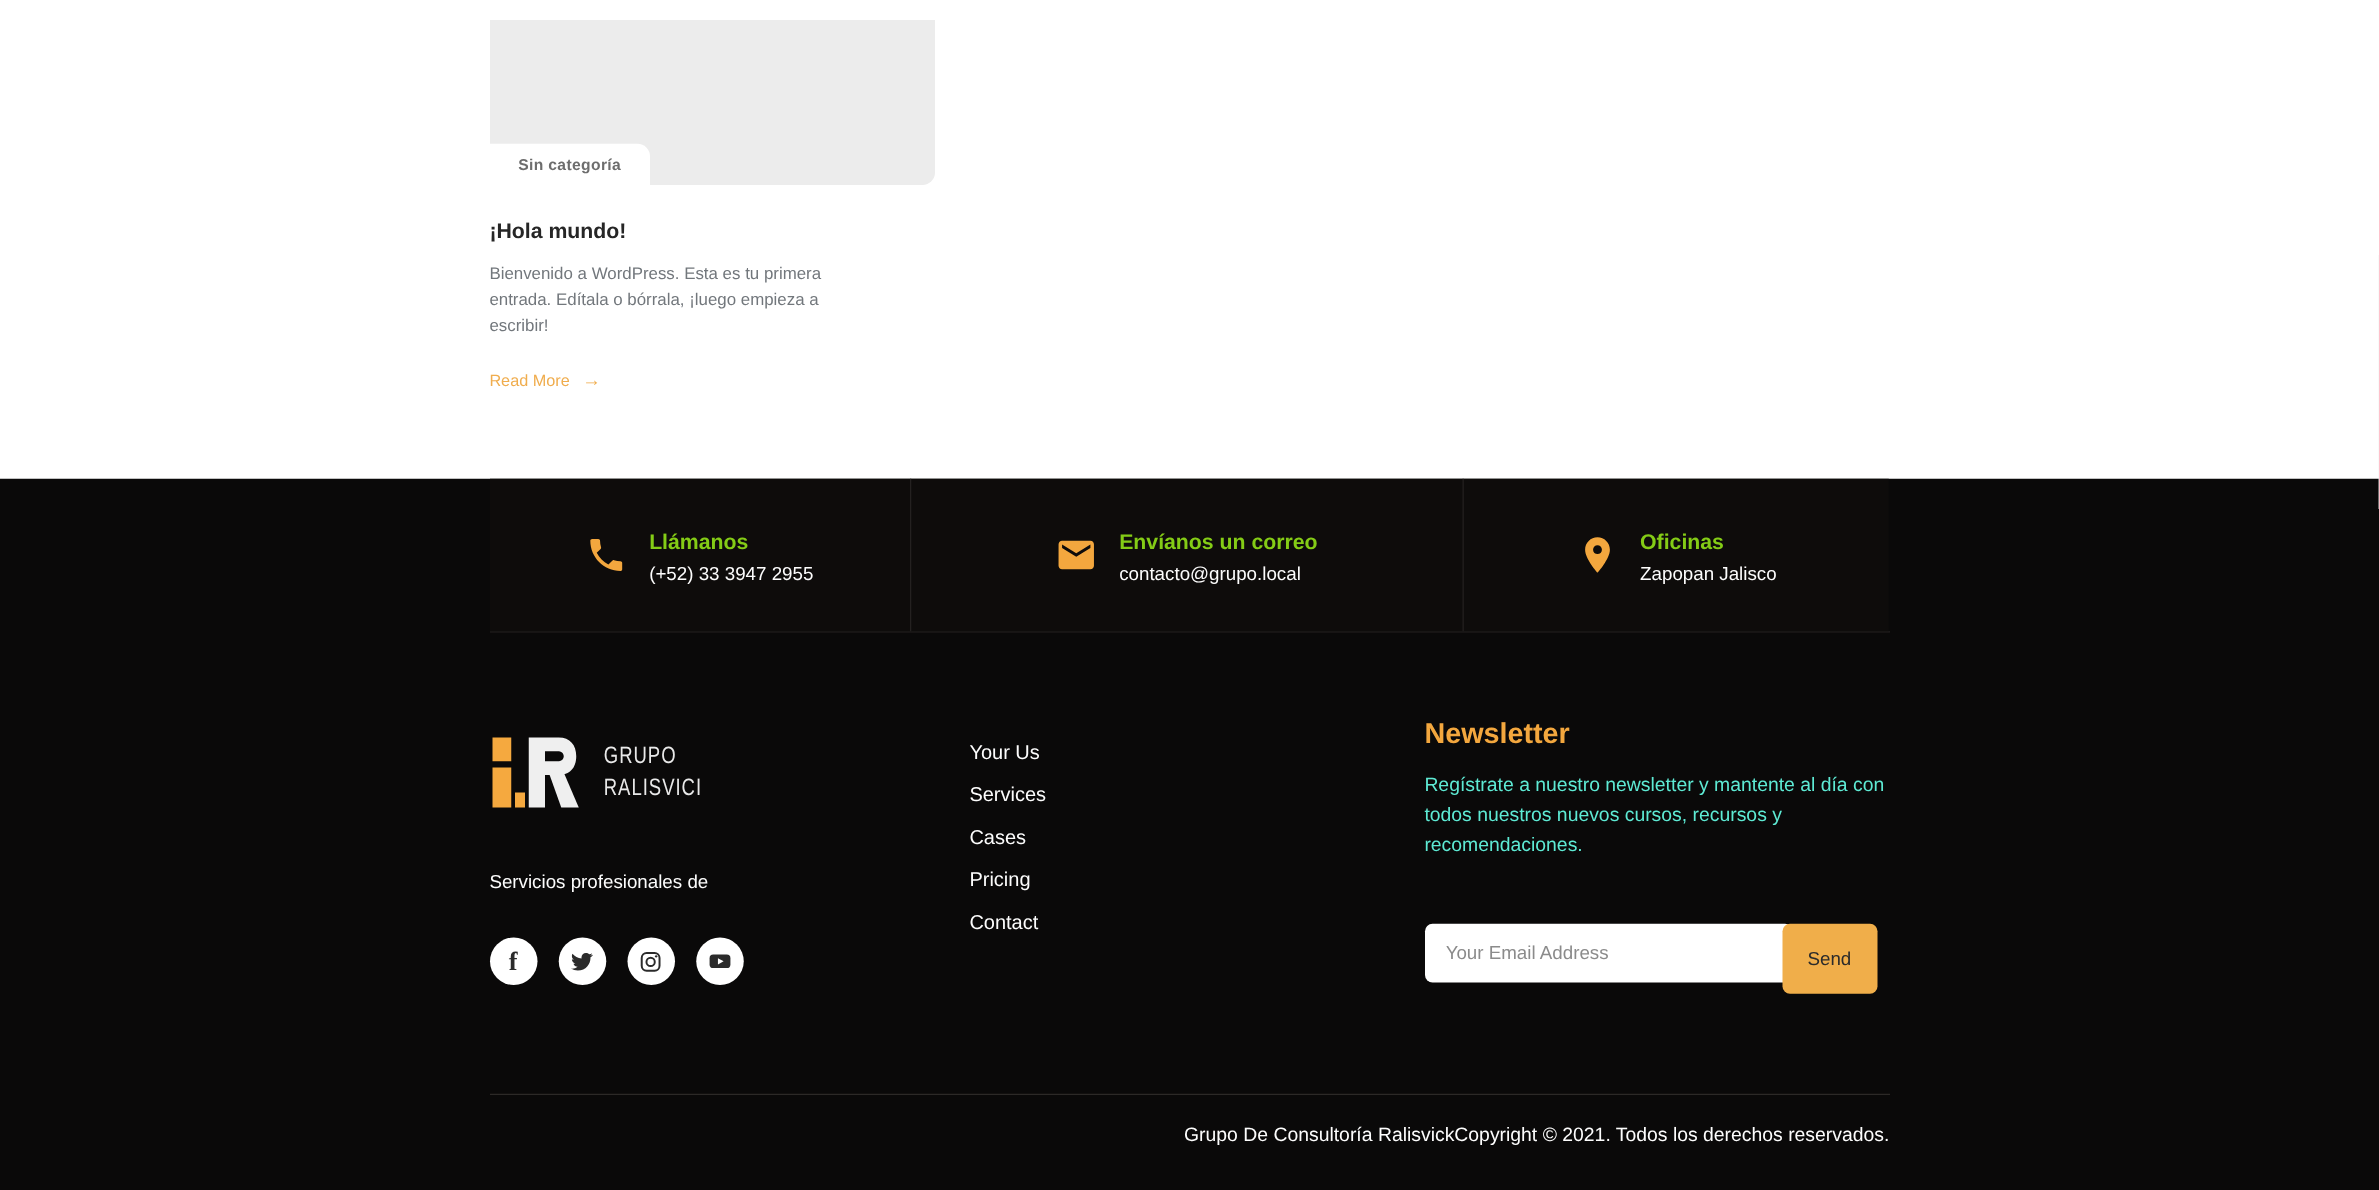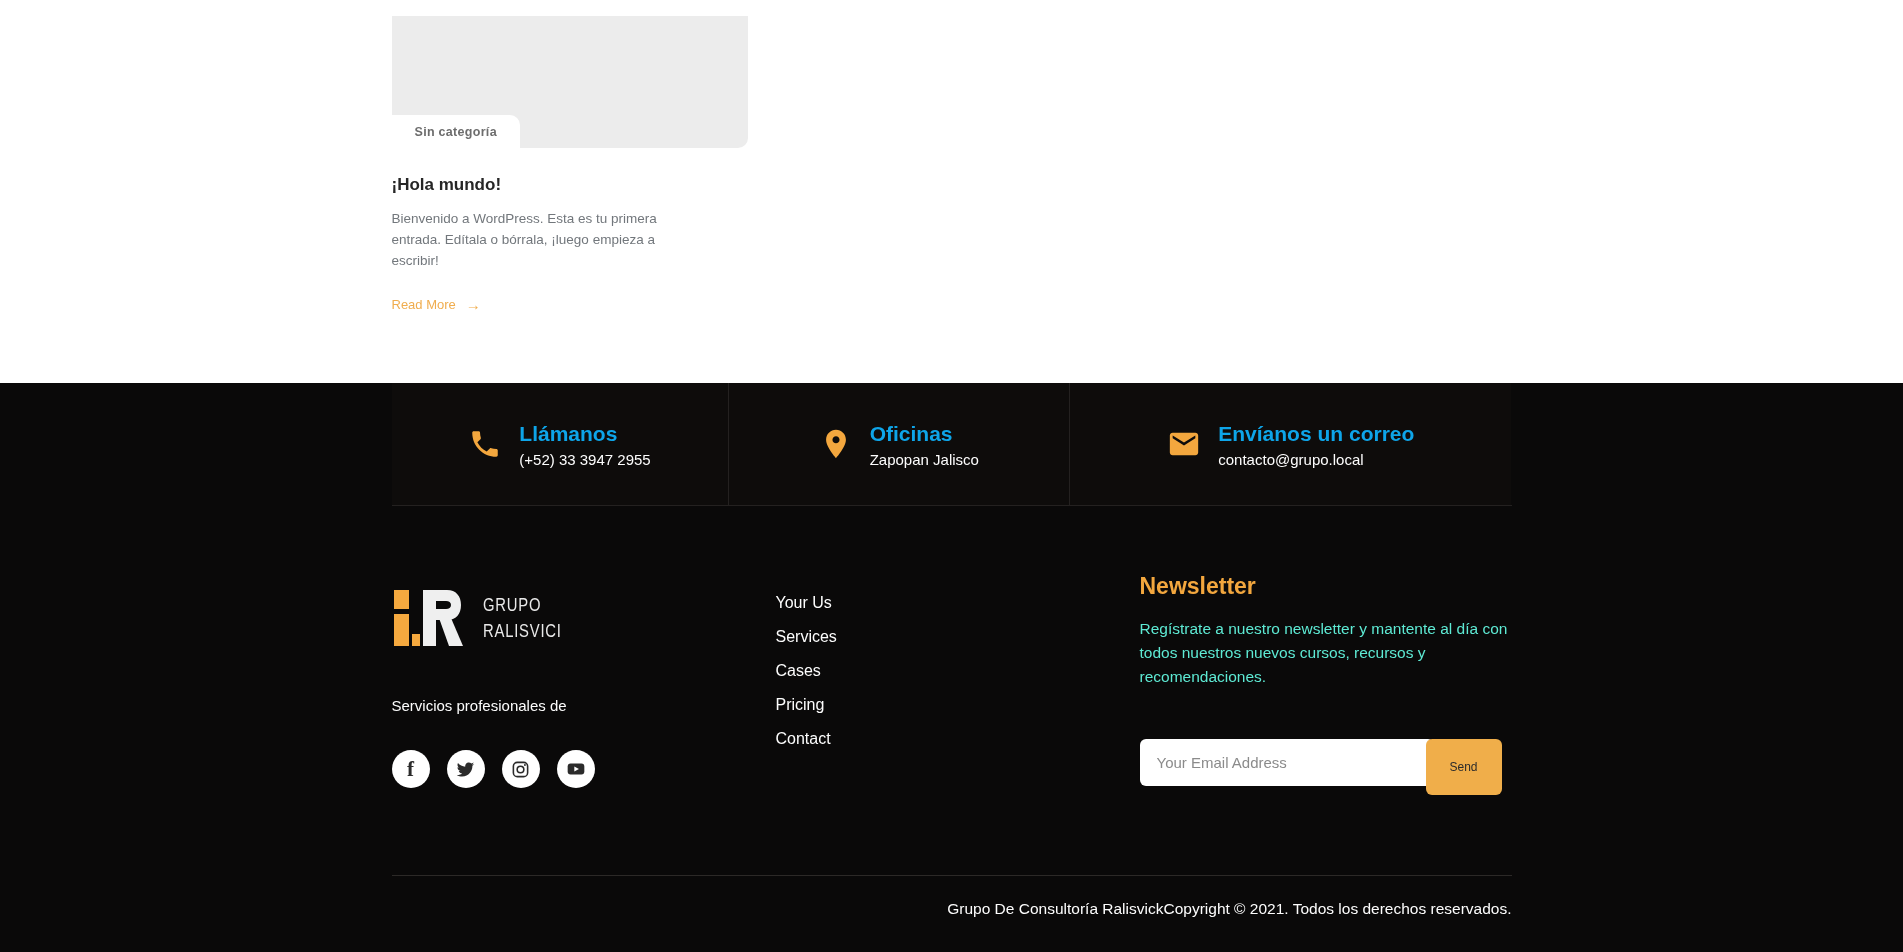--- a/index.html
+++ b/index.html
@@ -24,21 +24,21 @@
   
   .dark-section { height:569px; background:#0a0909; color:#fff; }
 
   .contact-strip { display:flex; height:123px; border-bottom:1px solid #242120; }
   .contact-col { background:#0e0c0b; display:flex; align-items:center; justify-content:center;
     gap:17px; }
   .contact-col.c1 { width:30%; }
   .contact-col.c2 { width:39.5%; border-left:1px solid #242120; }
   .contact-col.c3 { width:30.5%; border-left:1px solid #242120; }
   .contact-icon { width:34px; height:34px; flex:0 0 auto; }
-  .contact-title { font-size:21px; font-weight:bold; color:#0ea5e9; line-height:26px; }
+  .contact-title { font-size:17px; font-weight:bold; color:#84cc16; line-height:26px; }
   .contact-detail { font-size:15px; color:#fdfdfd; margin-top:4px; }
 
   .widgets { display:flex; height:369px; padding-top:67px; }
   .col-a { width:384px; }
   .col-b { width:364px; }
   .col-c { width:372px; }
 
   .logo-row { display:flex; align-items:center; gap:13px; margin-top:12px; cursor:pointer; width:max-content; }
   .logo-text { color:#e9e9e9; font-size:19px; line-height:26px; letter-spacing:1px;
     transform:scaleX(.78); transform-origin:left center; white-space:nowrap; }
@@ -52,21 +52,21 @@
   .widget-heading { font-size:23px; font-weight:bold; color:#f3a73e; }
   .links-list { list-style:none; margin-top:22px; }
   .links-list li { font-size:16px; color:#fdfdfd; margin-bottom:18px; line-height:16px; cursor:pointer; width:max-content; }
 
   .nl-desc { margin-top:17px; font-size:15.5px; line-height:24px; color:#5eead4; width:372px; }
   .nl-form { margin-top:50px; display:flex; align-items:flex-start; width:362px; position:relative; }
   .nl-input { flex:1; height:47px; border:none; outline:none; border-radius:6px;
     padding:0 17px; font-size:15px; color:#444; font-family:"Liberation Sans", sans-serif; }
   .nl-input::placeholder { color:#8b8b8b; }
   .nl-send { width:76px; height:56px; margin-left:-8px; border:none; border-radius:6px;
-    background:#f0ae4a; color:#2b2b2b; font-size:12px; cursor:pointer; position:relative; z-index:2;
+    background:#f0ae4a; color:#2b2b2b; font-size:15px; cursor:pointer; position:relative; z-index:2;
     font-family:"Liberation Sans", sans-serif; }
 
   .bottom-bar { border-top:1px solid #2c2927; height:77px; padding-top:24px;
     display:flex; justify-content:flex-end; }
   .bottom-bar div { font-size:15.5px; color:#fdfdfd; }
 </style>
 </head>
 <body>
 
 <div class="top-section">
@@ -91,36 +91,36 @@
     <div class="contact-strip">
       <div class="contact-col c1">
         <svg class="contact-icon" viewBox="0 0 24 24" fill="#f3a73e">
           <path d="M6.62 10.79c1.44 2.83 3.76 5.14 6.59 6.59l2.2-2.2c.27-.27.67-.36 1.02-.24 1.12.37 2.33.57 3.57.57.55 0 1 .45 1 1V20c0 .55-.45 1-1 1-9.39 0-17-7.61-17-17 0-.55.45-1 1-1h3.5c.55 0 1 .45 1 1 0 1.25.2 2.45.57 3.57.11.35.03.74-.25 1.02l-2.2 2.2z"></path>
         </svg>
         <div>
           <div class="contact-title">Llámanos</div>
           <div class="contact-detail">(+52) 33 3947 2955</div>
         </div>
       </div>
+      <div class="contact-col c2">
+        <svg class="contact-icon" viewBox="0 0 24 24" fill="#f3a73e">
+          <path d="M20 4H4c-1.1 0-1.99.9-1.99 2L2 18c0 1.1.9 2 2 2h16c1.1 0 2-.9 2-2V6c0-1.1-.9-2-2-2zm0 4l-8 5-8-5V6l8 5 8-5v2z"></path>
+        </svg>
+        <div>
+          <div class="contact-title">Envíanos un correo</div>
+          <div class="contact-detail">contacto@grupo.local</div>
+        </div>
+      </div>
       <div class="contact-col c3">
         <svg class="contact-icon" viewBox="0 0 24 24" fill="#f3a73e">
           <path d="M12 2C8.13 2 5 5.13 5 9c0 5.25 7 13 7 13s7-7.75 7-13c0-3.87-3.13-7-7-7zm0 9.5c-1.38 0-2.5-1.12-2.5-2.5s1.12-2.5 2.5-2.5 2.5 1.12 2.5 2.5-1.12 2.5-2.5 2.5z"></path>
         </svg>
         <div>
           <div class="contact-title">Oficinas</div>
           <div class="contact-detail">Zapopan Jalisco</div>
-        </div>
-      </div>
-      <div class="contact-col c2">
-        <svg class="contact-icon" viewBox="0 0 24 24" fill="#f3a73e">
-          <path d="M20 4H4c-1.1 0-1.99.9-1.99 2L2 18c0 1.1.9 2 2 2h16c1.1 0 2-.9 2-2V6c0-1.1-.9-2-2-2zm0 4l-8 5-8-5V6l8 5 8-5v2z"></path>
-        </svg>
-        <div>
-          <div class="contact-title">Envíanos un correo</div>
-          <div class="contact-detail">contacto@grupo.local</div>
         </div>
       </div>
     </div>
 
     <div class="widgets">
 
       <div class="col-a">
         <div class="logo-row">
           <svg width="78" height="66" viewBox="0 0 78 66">
             <rect x="2" y="5" width="15" height="19" fill="#f5a93f"></rect>

